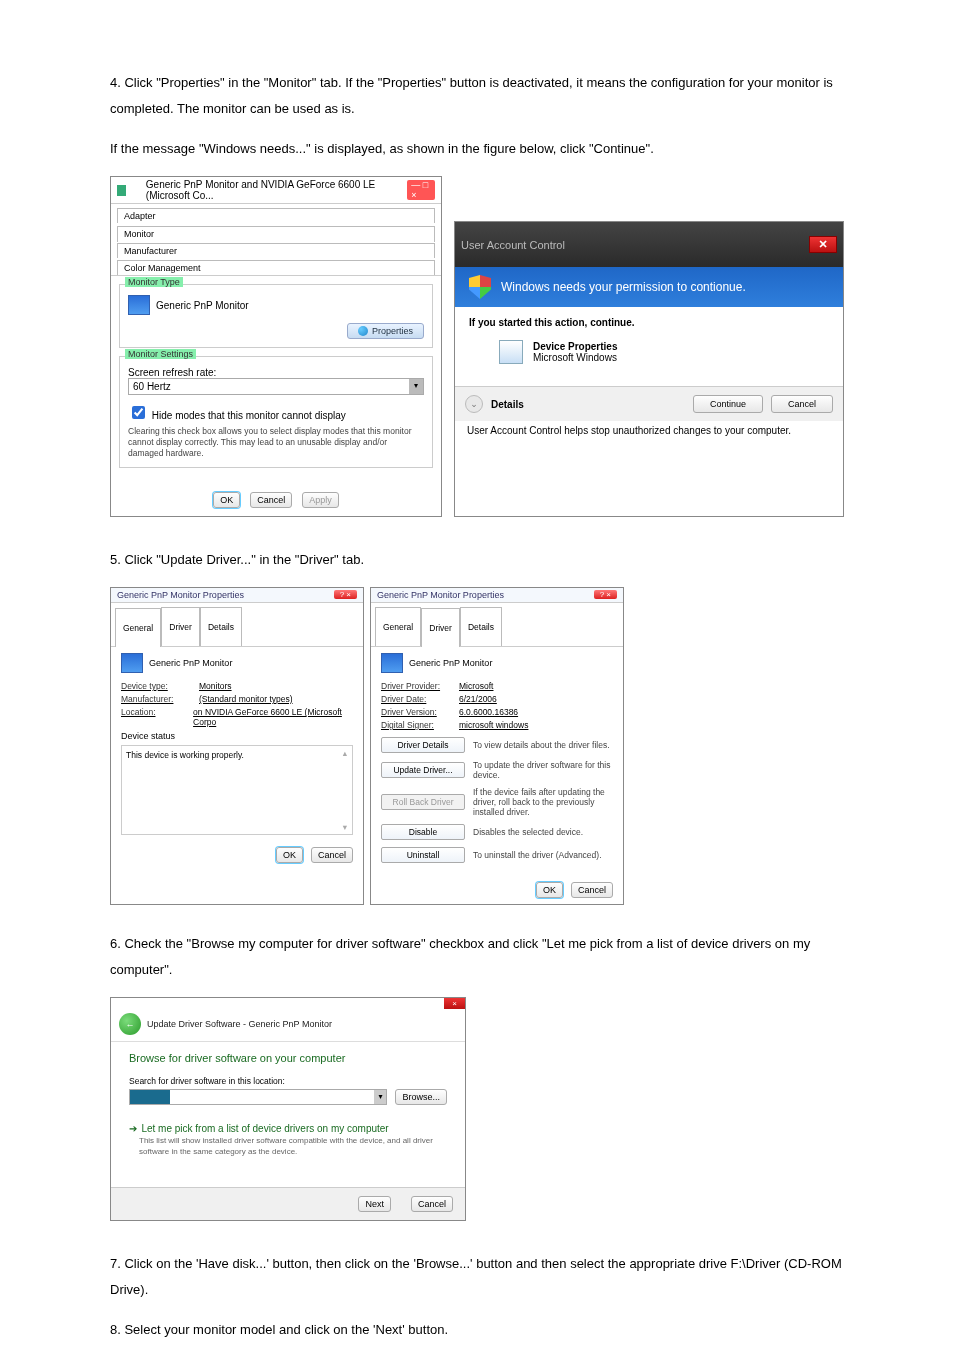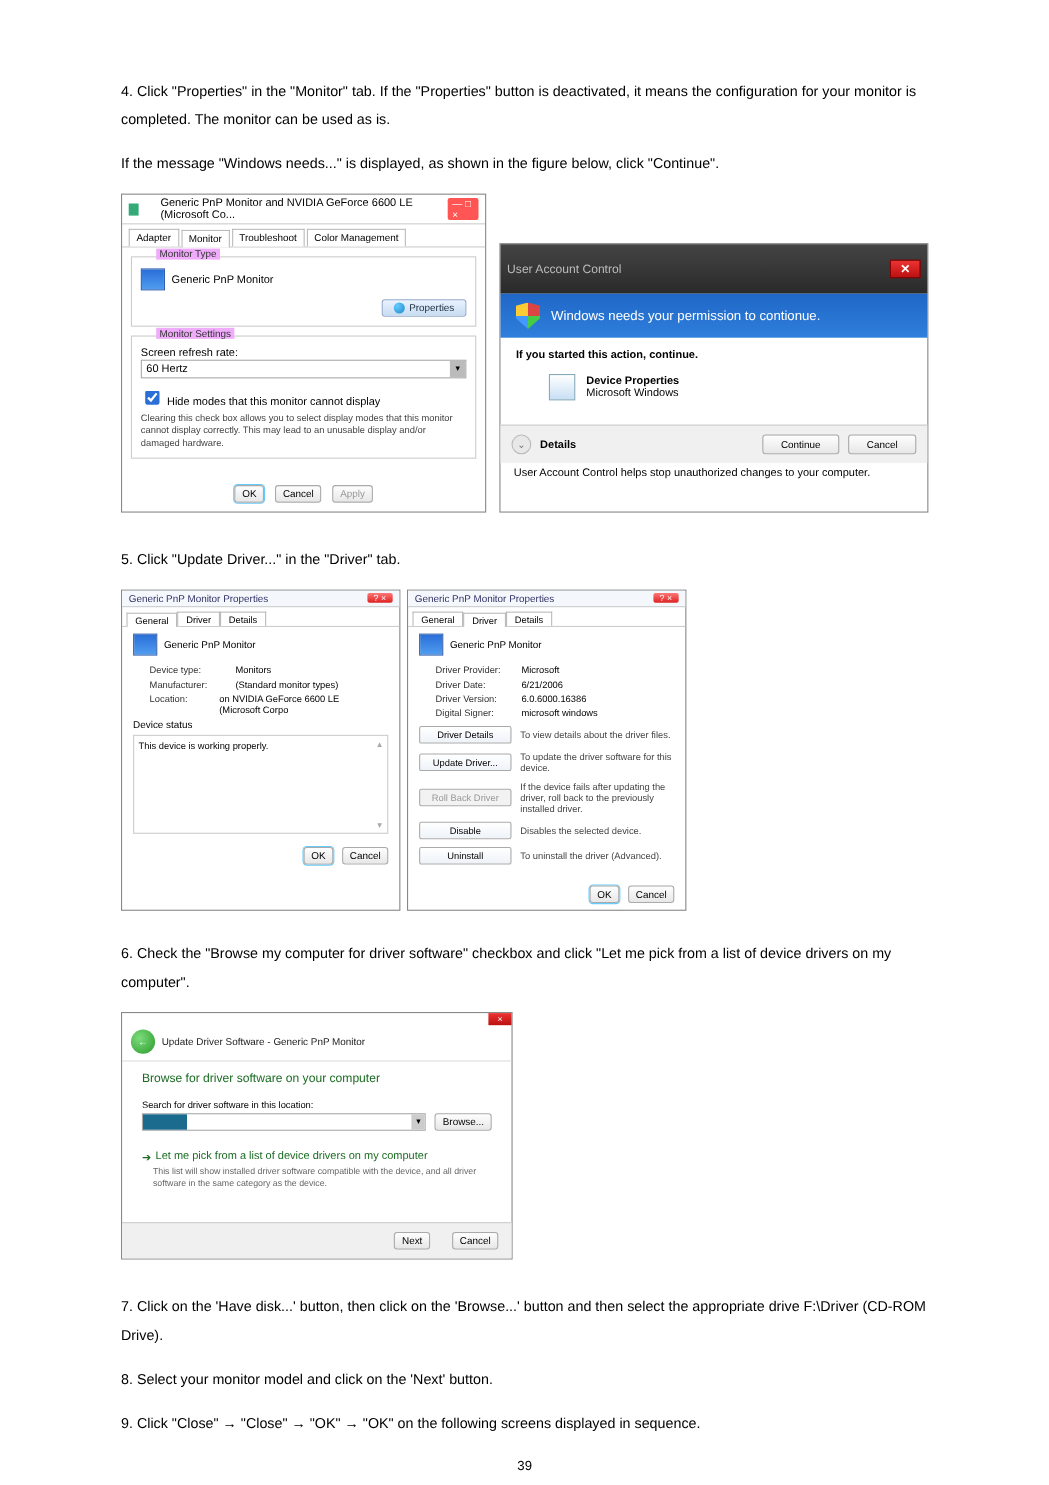--- a/index.html
+++ b/index.html
@@ -37,32 +37,32 @@
   }
   .dlg-title {
     display: flex;
     align-items: center;
     padding: 2px 6px;
     border-bottom: 1px solid #ccc;
     gap: 20px;
   }
   .dlg-title .wic { width: 11px; height: 11px; background: #3a7; display: inline-block; }
   .dlg-title .xbtns { margin-left: auto; font-size: 9px; background: #f55; color:#fff; padding:0 4px; border-radius:2px; }
-  .dlg .tabs { display: flex; padding: 4px 6px 0 6px; gap: 2px; border-bottom: 1px solid #ccc; }
+  .dlg .tabs { display: flex; padding: 4px 6px 0 6px; gap: 2px; border-bottom: 1px solid #ccc; flex-direction: column; }
   .dlg .tab {
     border: 1px solid #bbb;
     border-bottom: none;
     padding: 2px 6px;
     background: #fff;
     font-size: 9px;
   }
   .dlg .tab.active { background: #fff; position: relative; top:1px; padding-bottom:3px;}
   .dlg-body { padding: 8px; }
   .groupbox { border:1px solid #ccc; padding: 10px 8px 8px 8px; margin-bottom:8px; position:relative; }
-  .groupbox .legend { position:absolute; top:-8px; left:22px; background:#f0abfc; padding:0 3px; font-size:9px; color:#333; }
+  .groupbox .legend { position:absolute; top:-8px; left:5px; background:#86efac; padding:0 3px; font-size:9px; color:#333; }
   .monrow { display:flex; align-items:center; gap:6px; margin-bottom:8px; }
   .monicon { width:20px; height:18px; background:linear-gradient(#2a6ed8,#4f9df0); border:1px solid #3060b0; display:inline-block; }
   .glassbtn {
     margin-left:auto;
     font-size:9px;
     padding:2px 10px;
     border:1px solid #9ac;
     border-radius:3px;
     background:linear-gradient(#e9f3ff,#c7dcf2);
     color:#234;
@@ -129,24 +129,24 @@
   .uac-msg { padding:4px 12px 12px 12px; font-size:10px;}
 
   
   .fig2 { display:flex; gap:6px; margin:4px 0 26px 0; }
   .pdlg {
     width:252px; border:1px solid #888; background:#fff; font-size:9px;
   }
   .pdlg-title { display:flex; align-items:flex-start; padding:2px 6px; color:#336; border-bottom:1px solid #ccc; background:#f4f8fd;}
   .pdlg-title .xbtns { margin-left:auto; background:linear-gradient(#f77,#d22); color:#fff; padding:0 6px; border-radius:2px; font-size:8px;}
   .pdlg .tabs { display:flex; padding:4px 4px 0 4px; gap:0; border-bottom:1px solid #ccc; }
-  .pdlg .tab { border:1px solid #bbb; border-bottom:none; padding:1px 7px; font-size:8.5px; background:#fff;}
+  .pdlg .tab { border:1px solid #bbb; border-bottom:none; padding:14px 7px; font-size:8.5px; background:#fff;}
   .pdlg .tab.active { position:relative; top:1px; background:#fff; }
   .pdlg .body { padding:6px 10px; }
-  .kv { display:flex; gap:6px; font-size:8.5px; margin:3px 15px; }
+  .kv { display:flex; gap:6px; font-size:8.5px; margin:3px 0;text-decoration:underline; }
   .kv .k { width:72px; color:#333;}
   .statusbox { border:1px solid #ccc; height:80px; padding:4px; font-size:8.5px; position:relative; margin-top:4px;}
   .statusbox .scrolldots { position:absolute; right:2px; top:2px; bottom:2px; width:10px;
     display:flex; flex-direction:column; justify-content:space-between; align-items:center; color:#aaa;}
   .pdlg .footer { display:flex; justify-content:flex-end; gap:8px; padding:6px 10px; }
   .dbtn {
     font-size:8.5px; padding:2px 6px; min-width:70px; text-align:center;
     border:1px solid #aaa; background:linear-gradient(#fff,#eef3f9); border-radius:2px;
   }
   .dbtn.dis { color:#999; background:#f2f2f2; }
@@ -192,21 +192,21 @@
 
     <div class="dlg">
       <div class="dlg-title">
         <span class="wic"></span>
         <span>Generic PnP Monitor and NVIDIA GeForce 6600 LE (Microsoft Co...</span>
         <span class="xbtns">— □ ×</span>
       </div>
       <div class="tabs">
         <div class="tab">Adapter</div>
         <div class="tab active">Monitor</div>
-        <div class="tab">Troubleshoot</div>
+        <div class="tab">Manufacturer</div>
         <div class="tab">Color Management</div>
       </div>
       <div class="dlg-body">
         <div class="groupbox">
           <span class="legend">Monitor Type</span>
           <div class="monrow">
             <span class="monicon"></span>
             <span>Generic PnP Monitor</span>
           </div>
           <div style="display:flex;">

